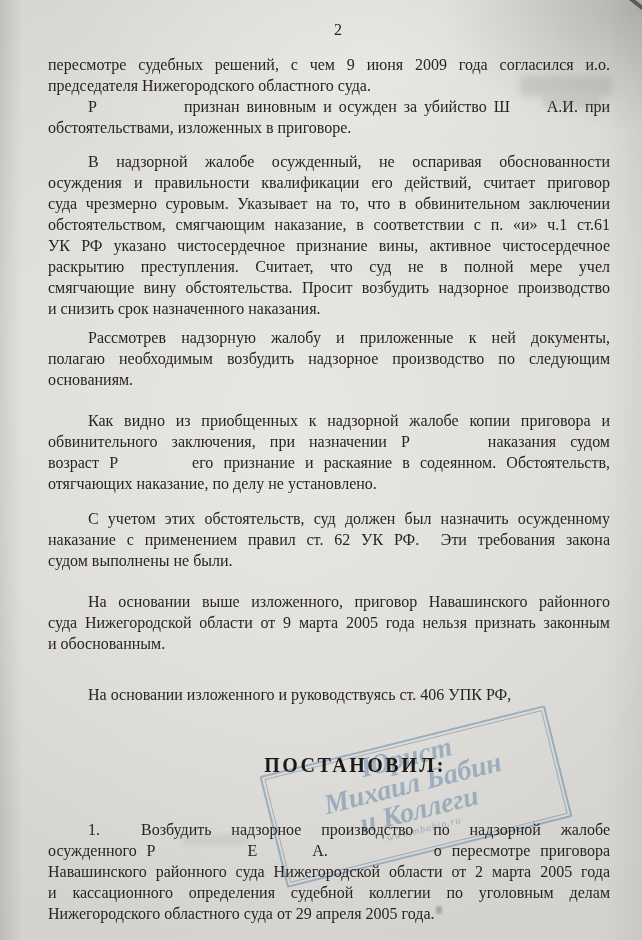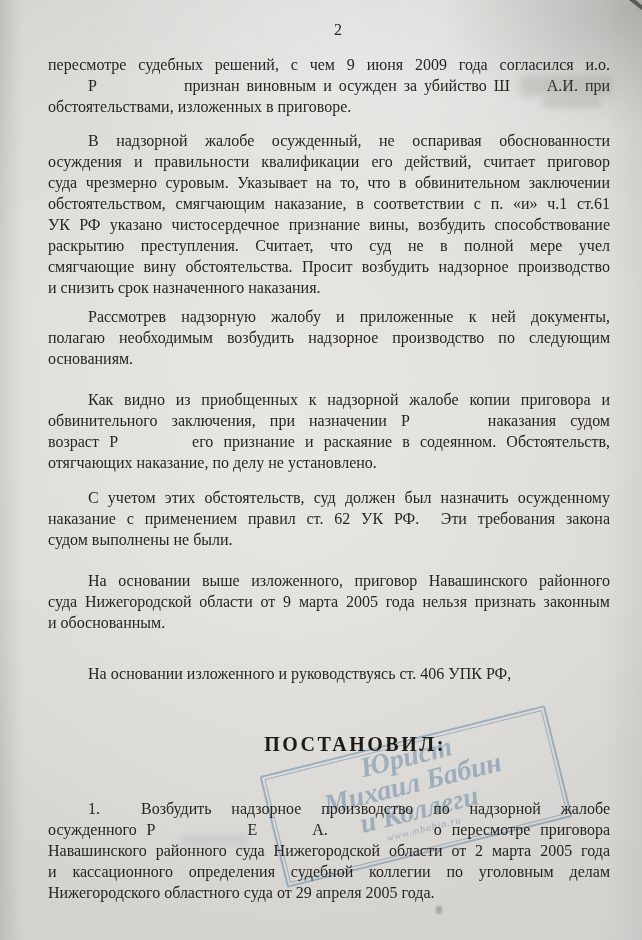--- a/index.html
+++ b/index.html
@@ -113,31 +113,32 @@
 </head>
 <body>
 
 <div class="page" style="--ink: #272520; --stamp: #a9c2dc;">
 
   <div class="page-number">2</div>
 
   <div class="doc-body top">
       <div class="para para-0">
         <div class="line fill">пересмотре судебных решений, с чем 9 июня 2009 года согласился и.о.</div>
+        <div class="line">председателя Нижегородского областного суда.</div>
       </div>
       <div class="para para-1">
         <div class="line fill indent">Р<span class="gap" style="width:87px"></span>признан виновным и осужден за убийство Ш<span class="gap" style="width:37px"></span>А.И. при</div>
         <div class="line">обстоятельствами, изложенных в приговоре.</div>
       </div>
       <div class="para para-2">
         <div class="line fill indent">В надзорной жалобе осужденный, не оспаривая обоснованности</div>
         <div class="line fill">осуждения и правильности квалификации его действий, считает приговор</div>
         <div class="line fill">суда чрезмерно суровым. Указывает на то, что в обвинительном заключении</div>
         <div class="line fill">обстоятельством, смягчающим наказание, в соответствии с п. «и» ч.1 ст.61</div>
-        <div class="line fill">УК РФ указано чистосердечное признание вины, возбудить способствование</div>
+        <div class="line fill">УК РФ указано чистосердечное признание вины, активное чистосердечное</div>
         <div class="line fill">раскрытию преступления. Считает, что суд не в полной мере учел</div>
         <div class="line fill">смягчающие вину обстоятельства. Просит возбудить надзорное производство</div>
         <div class="line">и снизить срок назначенного наказания.</div>
       </div>
       <div class="para para-3">
         <div class="line fill indent">Рассмотрев надзорную жалобу и приложенные к ней документы,</div>
         <div class="line fill">полагаю необходимым возбудить надзорное производство по следующим</div>
         <div class="line">основаниям.</div>
       </div>
       <div class="para para-4">

